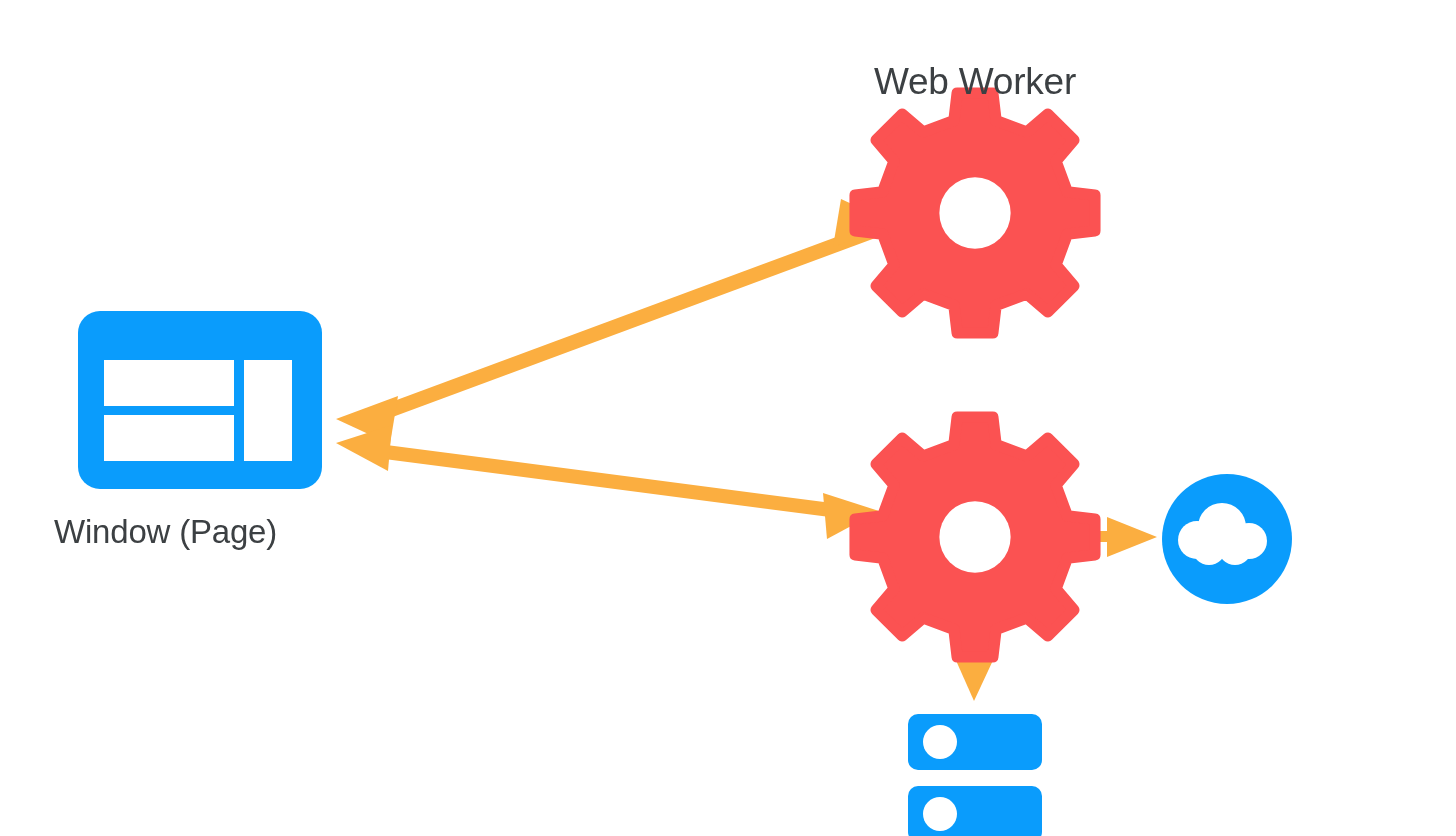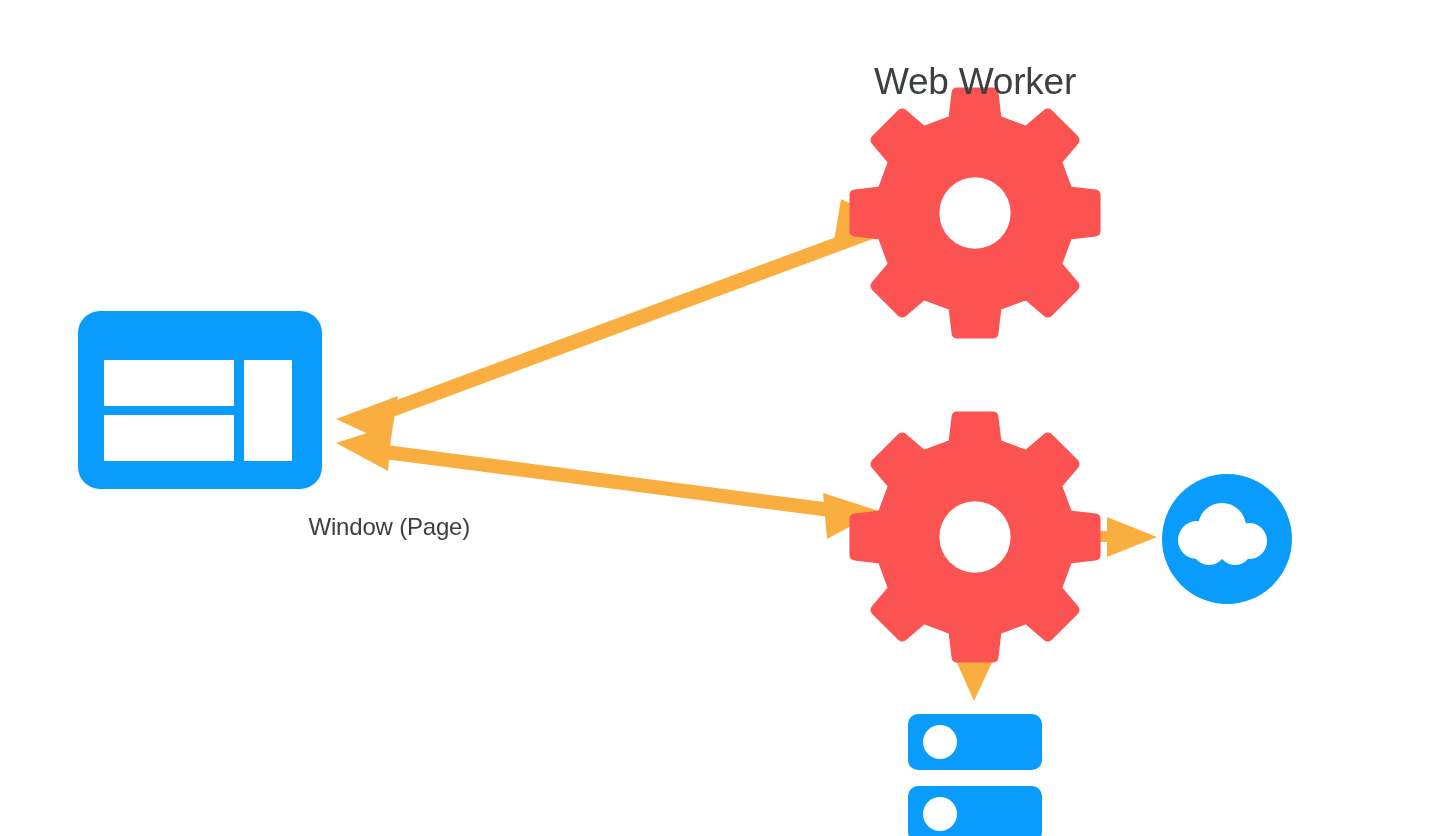--- a/index.html
+++ b/index.html
@@ -33,23 +33,23 @@
     color: #3c4043;
     font-family: "Liberation Sans", sans-serif;
     font-weight: 500;
     letter-spacing: -0.2px;
     white-space: nowrap;
   }
   #label-window {
     left: 0px;
     top: 494px;
     width: 400px;
-    text-align: right;
-    padding-left: 70px;
-    font-size: 24px;
+    text-align: left;
+    padding-left: 54px;
+    font-size: 33px;
   }
   #label-web-worker {
     left: 775px;
     top: 42px;
     width: 400px;
     text-align: center;
     font-size: 37px;
   }
   #label-service-worker {
     left: 775px;

